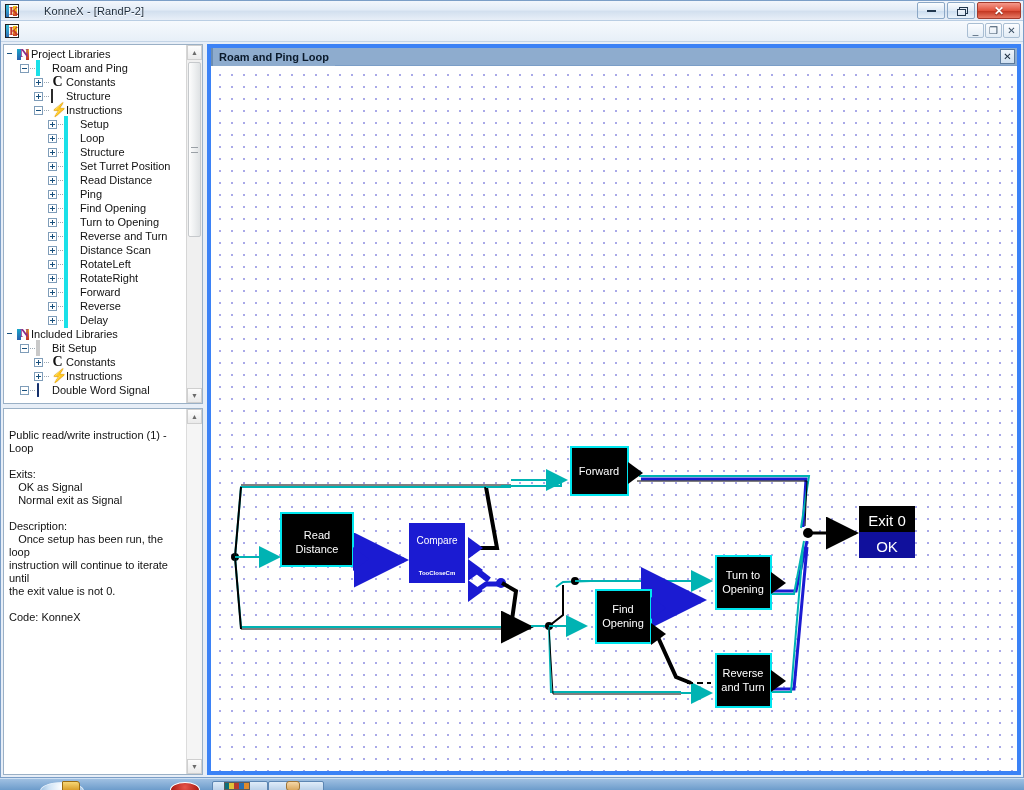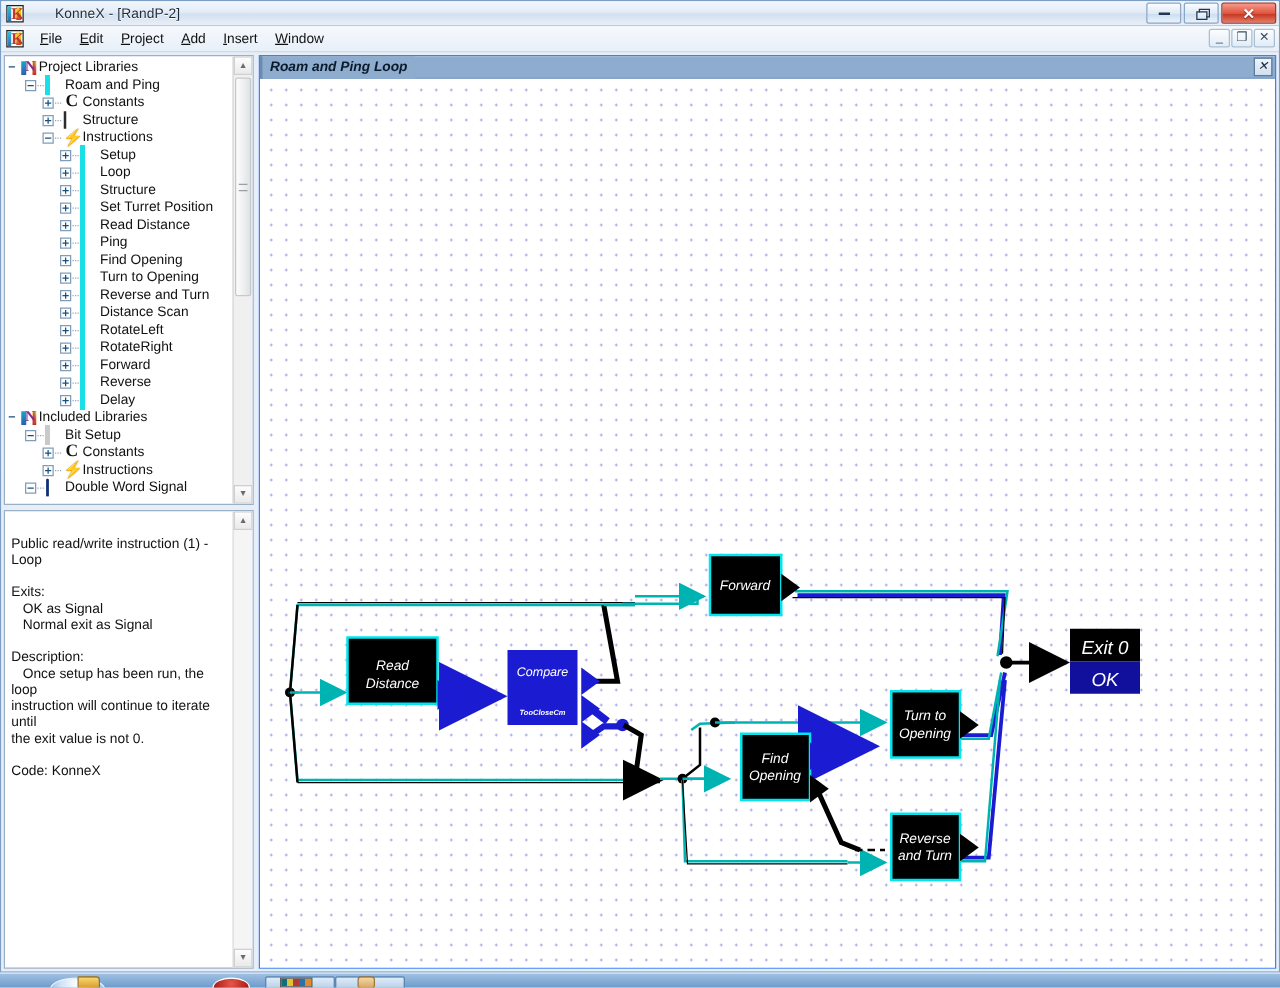--- a/index.html
+++ b/index.html
@@ -229,21 +229,21 @@
     background: #f5f5f5; border-left: 1px solid #dcdcdc;
   }
 
   
   #editor-col {
     position: absolute; left: 206px; top: 0; right: 0; bottom: 0;
     padding: 2px 2px 2px 0;
   }
   #editor-frame {
     position: relative; width: 100%; height: 100%;
-    border: 1px solid #3b82f6; background: #fff; font-style: italic;
+    border: 4px solid #3b82f6; background: #fff;
   }
   #doc-tabbar {
     height: 18px;
     background: #8eacce;
     display: flex; align-items: center;
     border-bottom: 1px solid #7b9ec7;
     position: relative;
   }
   #doc-tab {
     display:flex; align-items:center; height:18px; padding:0 6px;
@@ -349,28 +349,20 @@
         </div>
     </div>
   </div>
 
   <div id="menubar">
     <div class="appicon">
       <div class="konnex-k">
           <span class="kx-stripe"></span>
         </div>
     </div>
-    <div id="menu-items" style="display: flex;">
-        <div class="menu-item"><u>F</u>ile</div>
-        <div class="menu-item"><u>E</u>dit</div>
-        <div class="menu-item"><u>P</u>roject</div>
-        <div class="menu-item"><u>A</u>dd</div>
-        <div class="menu-item"><u>I</u>nsert</div>
-        <div class="menu-item"><u>W</u>indow</div>
-      </div>
     <div class="mdi-controls">
       <div class="mdibtn">
           <span>_</span>
         </div>
       <div class="mdibtn">
           <span>❐</span>
         </div>
       <div class="mdibtn">
           <span>✕</span>
         </div>

